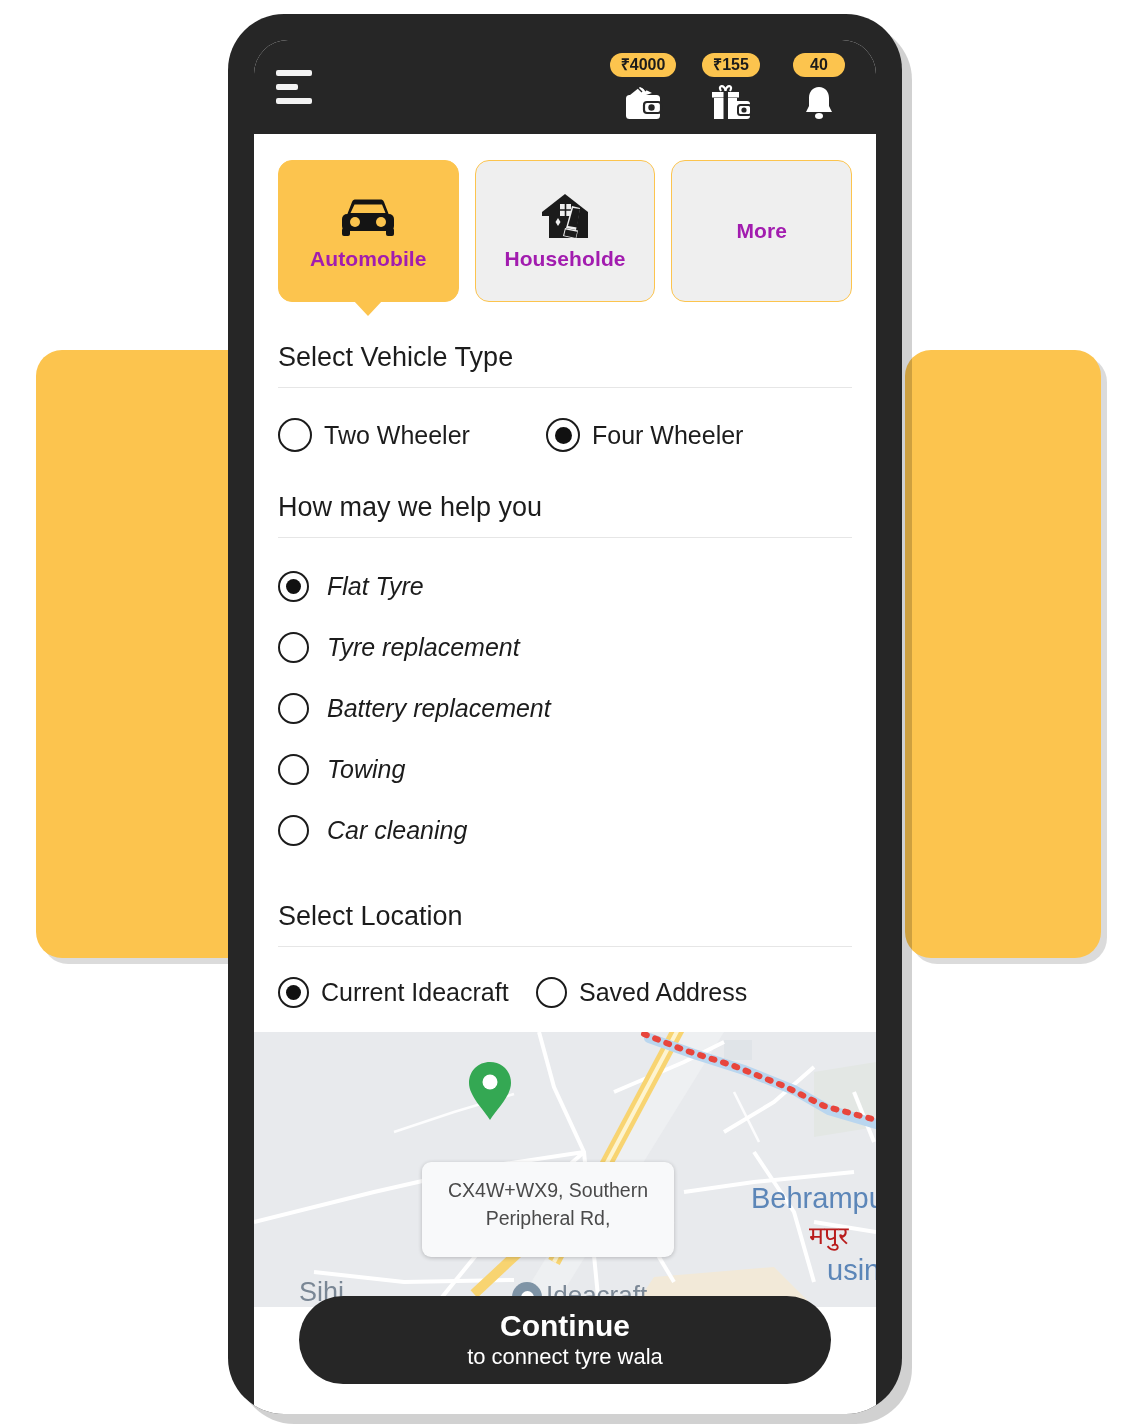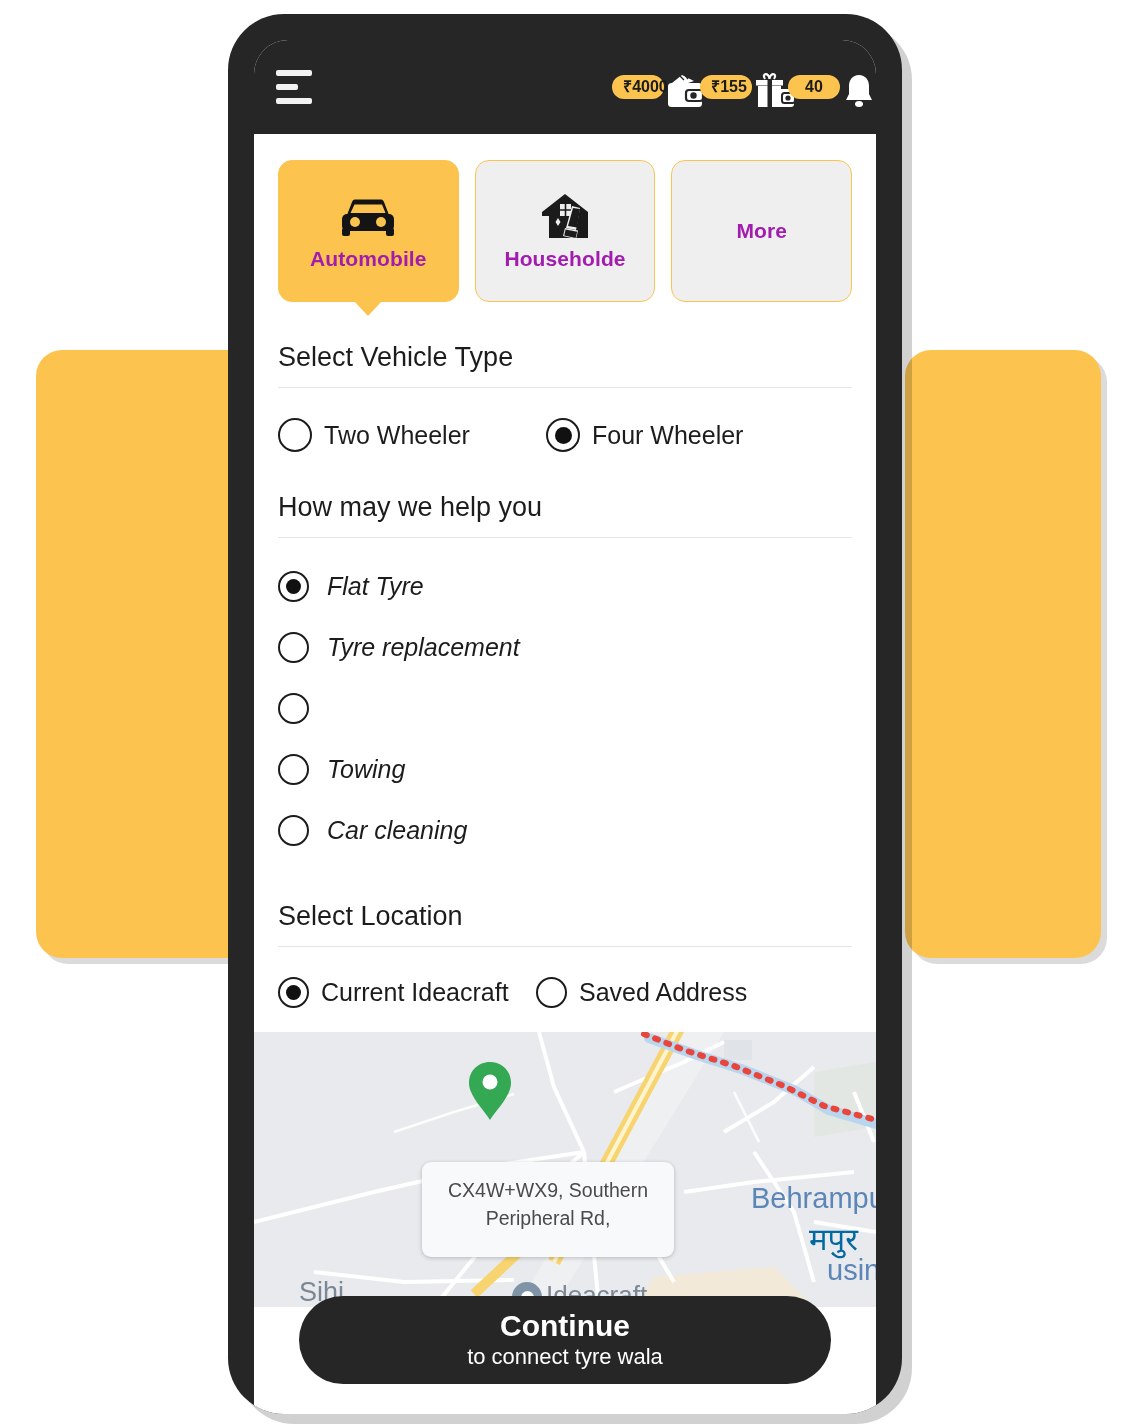--- a/index.html
+++ b/index.html
@@ -48,21 +48,21 @@
     display: flex; align-items: center;
     padding: 0 22px;
   }
   .hamburger { width: 42px; display: flex; flex-direction: column; gap: 8px; cursor: pointer; }
   .hamburger i { display: block; height: 6px; background: #f2f2f2; border-radius: 2px; }
   .hamburger i:nth-child(1) { width: 36px; }
   .hamburger i:nth-child(2) { width: 22px; }
   .hamburger i:nth-child(3) { width: 36px; }
 
   .header-actions { margin-left: auto; display: flex; align-items: flex-end; gap: 26px; padding-right: 4px; }
-  .hact { position: relative; width: 62px; display: flex; flex-direction: row; align-items: center; cursor: pointer; }
+  .hact { position: relative; width: 62px; display: flex; flex-direction: column; align-items: center; cursor: pointer; }
   .badge {
     background: #FCC44E; color: #1b1b1b;
     font-size: 16px; font-weight: 600;
     border-radius: 12px;
     padding: 3px 11px 4px;
     min-width: 52px; text-align: center;
     line-height: 1.1;
     white-space: nowrap;
   }
   .hact-icon { margin-top: 2px; height: 42px; display:flex; align-items:flex-end; justify-content:center; }
@@ -138,21 +138,21 @@
   .map svg { position: absolute; inset: 0; }
   .map-pin {
     position: absolute; left: 212px; top: 28px;
     width: 48px; height: 62px;
   }
   .map-label {
     position: absolute;
     color: #6b7a8d; font-size: 22px; white-space: nowrap;
   }
   .map-label.blue { color: #5c86b8; font-size: 29px; }
-  .map-label.hindi { color: #0369a1; font-size: 31px; }
+  .map-label.hindi { color: #b91c1c; font-size: 25px; }
   .map-label.grey { color: #7a8795; }
   .addr-card {
     position: absolute;
     left: 168px; top: 130px;
     width: 252px; height: 95px;
     background: #f8f9fa;
     border-radius: 9px;
     box-shadow: 0 1px 4px rgba(0,0,0,.22);
     padding: 14px 10px 0;
     text-align: center;
@@ -304,20 +304,21 @@
           <div class="opt">
             <span class="radio sm checked"></span>
             <span class="lbl">Flat Tyre</span>
           </div>
           <div class="opt">
             <span class="radio sm"></span>
             <span class="lbl">Tyre replacement</span>
           </div>
           <div class="opt">
             <span class="radio sm"></span>
+            <span class="lbl">Battery replacement</span>
           </div>
           <div class="opt">
             <span class="radio sm"></span>
             <span class="lbl">Towing</span>
           </div>
           <div class="opt">
             <span class="radio sm"></span>
             <span class="lbl">Car cleaning</span>
           </div>
         </div>

